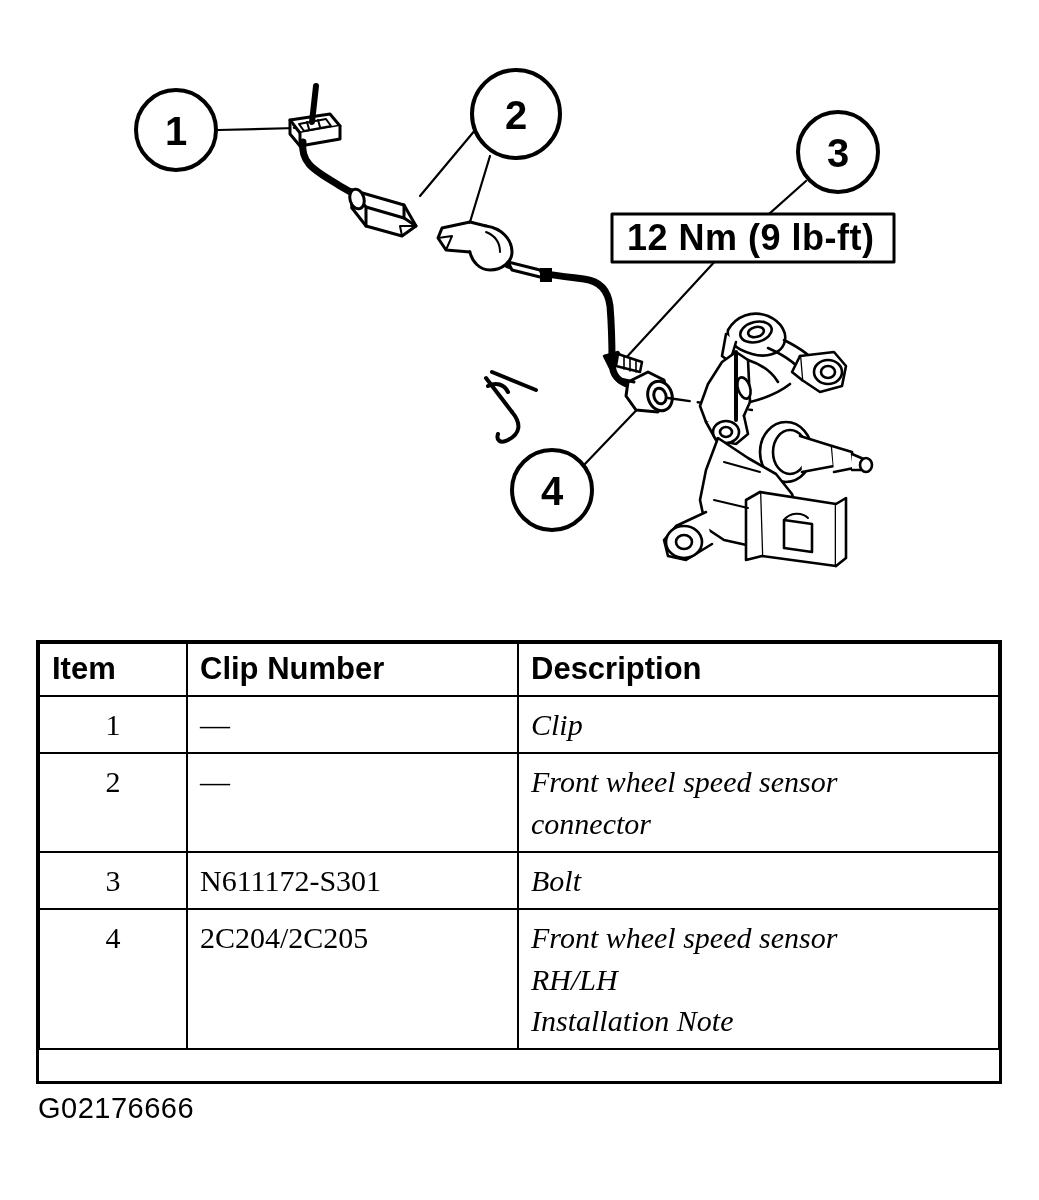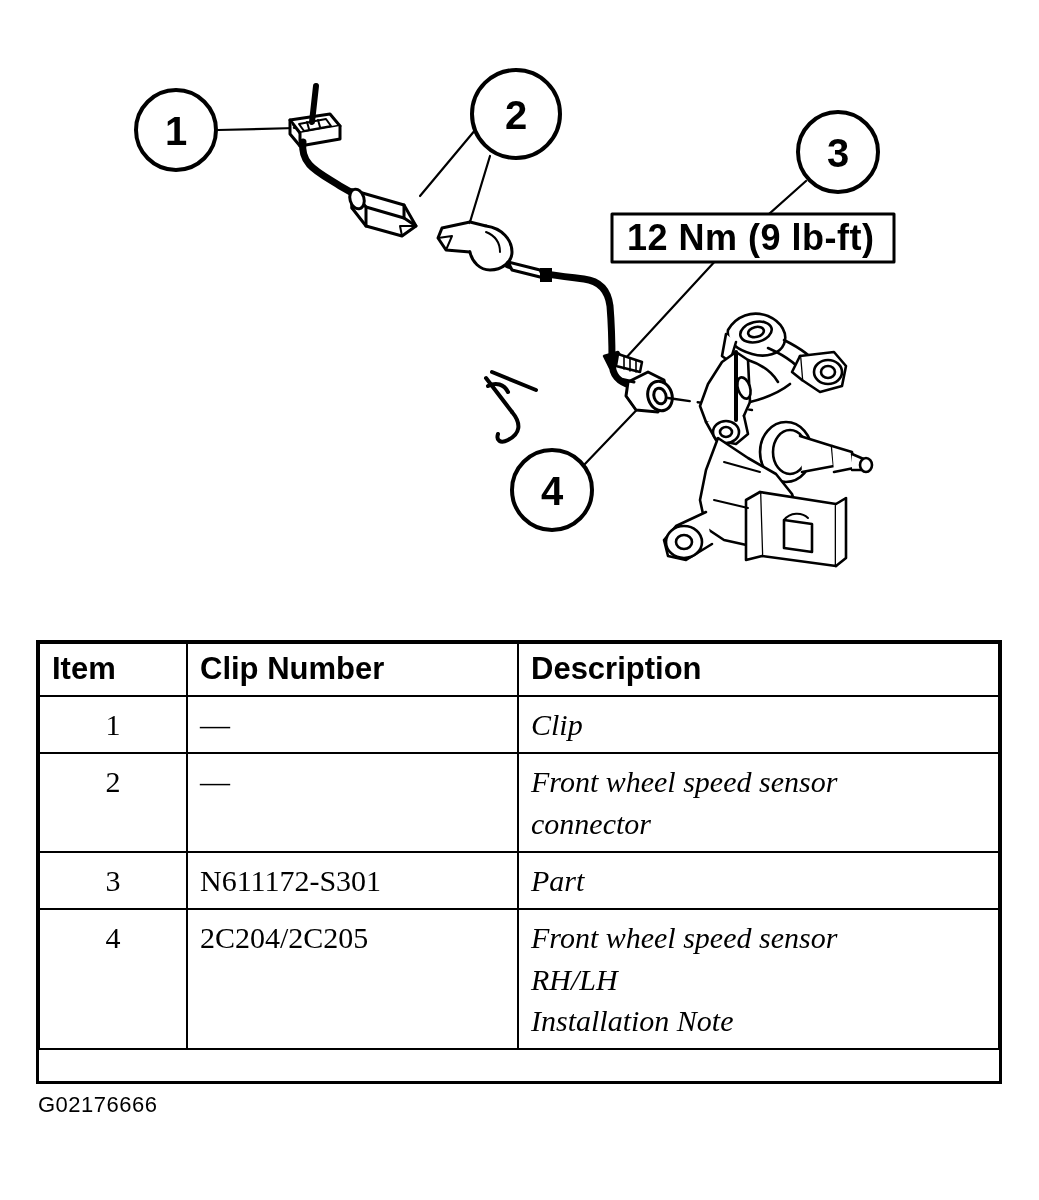--- a/index.html
+++ b/index.html
@@ -100,21 +100,21 @@
     box-sizing: border-box;
     pointer-events: none;
   }
 
   
   #figure-caption {
     position: absolute;
     left: 38px;
     top: 1092px;
     font-family: "Liberation Sans", "DejaVu Sans", sans-serif;
-    font-size: 22px;
+    font-size: 29px;
     letter-spacing: 0.5px;
   }
 </style>
 </head>
 <body>
 
 <div id="page">
 
   <div id="illustration">
     <svg viewBox="0 0 1039 620" xmlns="http://www.w3.org/2000/svg">
@@ -281,21 +281,21 @@
       </tr>
       <tr>
         <td class="cell-item">2</td>
         <td>—</td>
         <td class="cell-desc">Front wheel speed sensor
 connector</td>
       </tr>
       <tr>
         <td class="cell-item">3</td>
         <td>N611172-S301</td>
-        <td class="cell-desc">Part</td>
+        <td class="cell-desc">Bolt</td>
       </tr>
       <tr>
         <td class="cell-item">4</td>
         <td>2C204/2C205</td>
         <td class="cell-desc">Front wheel speed sensor
 RH/LH
 Installation Note</td>
       </tr>
     </tbody>
   </table>

